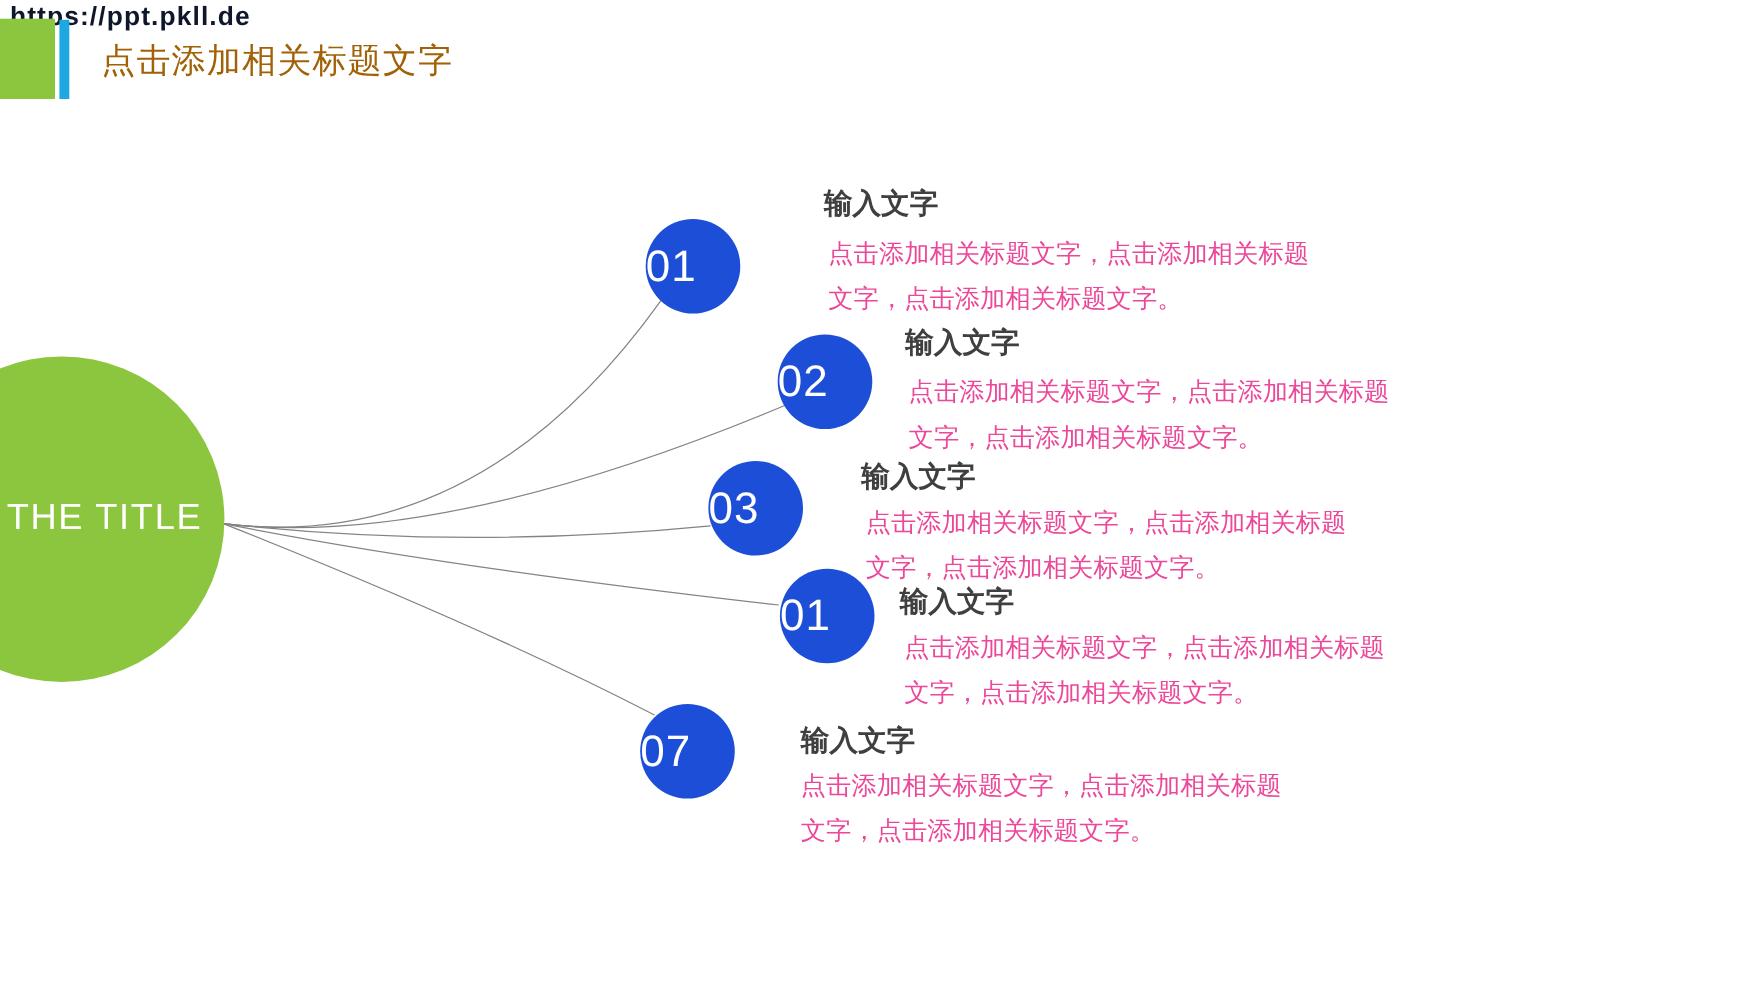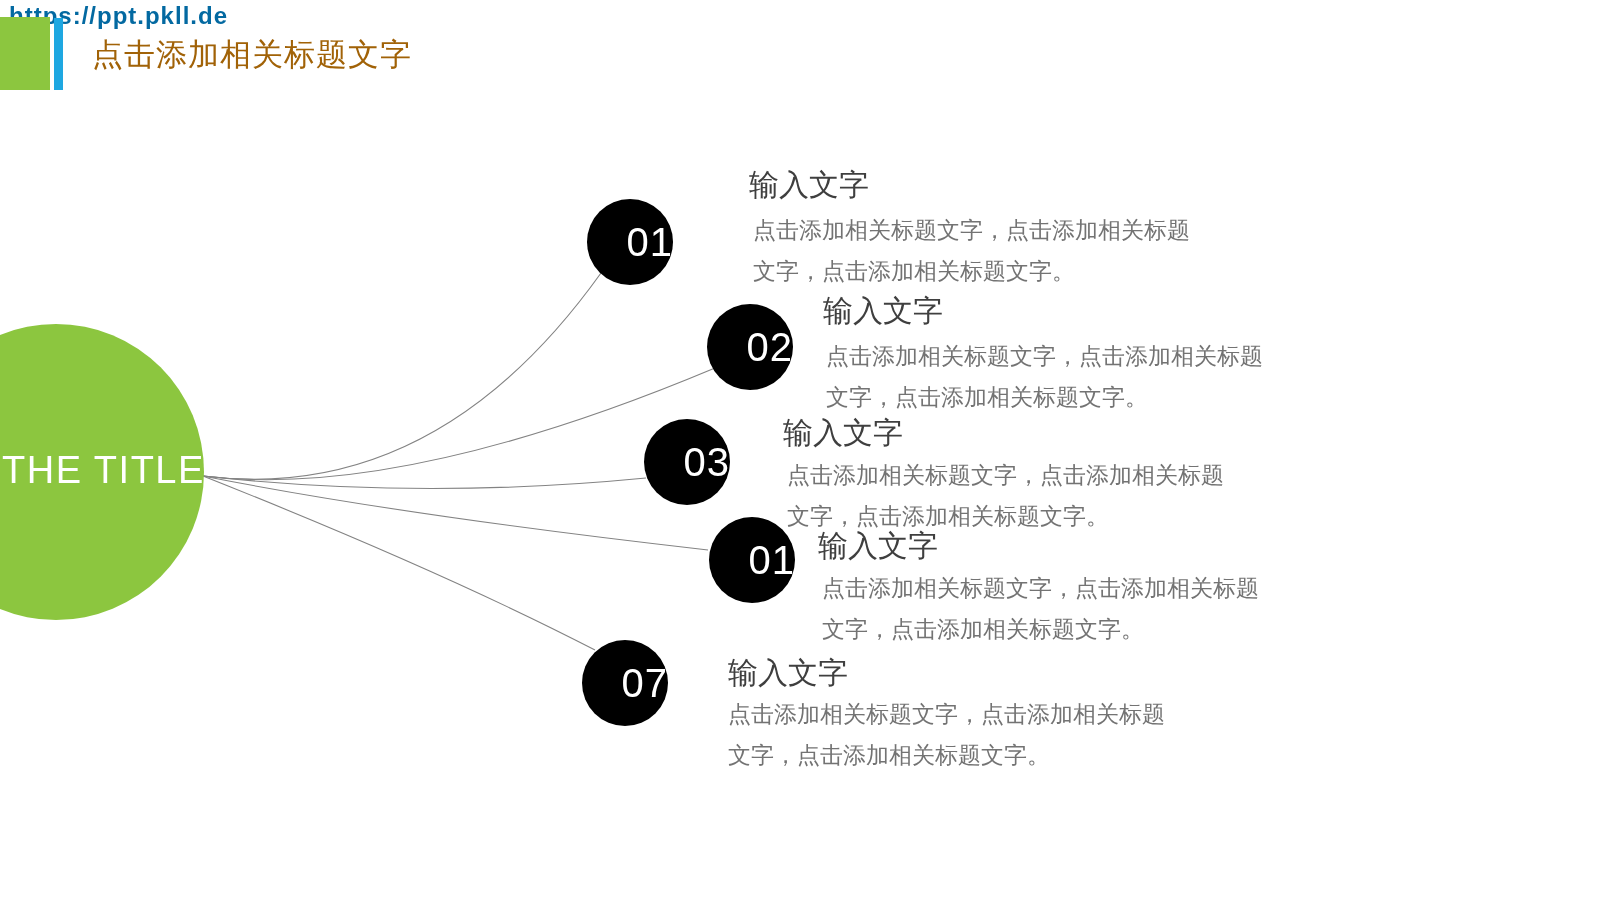--- a/index.html
+++ b/index.html
@@ -7,21 +7,21 @@
     position:relative;
     width:1600px;height:900px;
     overflow:hidden;
     background:#ffffff;
     font-family:"Liberation Sans","DejaVu Sans",sans-serif;
   }
   
   .watermark{
     position:absolute;left:9px;top:2px;
     font-size:24px;font-weight:bold;letter-spacing:1px;
-    color:#0369a1;z-index:1;white-space:nowrap;
+    color:#0f172a;z-index:1;white-space:nowrap;
   }
   
   .corner-green{
     position:absolute;left:0;top:17px;width:50px;height:73px;
     background:#8CC63F;z-index:2;
   }
   .corner-blue{
     position:absolute;left:54px;top:18px;width:9px;height:72px;
     background:#1EA7E1;z-index:2;
   }
@@ -33,43 +33,43 @@
   
   .connectors{position:absolute;left:0;top:0;z-index:3;}
   .connectors path{fill:none;stroke:#838383;stroke-width:1.1px;}
   
   .main-circle{
     position:absolute;left:-92px;top:324px;width:296px;height:296px;
     border-radius:50%;background:#8CC63F;z-index:4;
   }
   .main-circle-label{
     position:absolute;left:2px;top:450px;width:186px;
-    text-align:center;font-size:38px;line-height:40px;
+    text-align:center;font-size:33px;line-height:40px;
     letter-spacing:1.5px;color:#ffffff;z-index:5;white-space:nowrap;
   }
   
   .item{position:absolute;left:0;top:0;width:0;height:0;}
   .num-circle{
     position:absolute;
     left:calc(var(--cx) - 43px);top:calc(var(--cy) - 43px);
     width:86px;height:86px;border-radius:50%;
-    background:#000000;z-index:5;
-    display:flex;align-items:center;justify-content:flex-end;
+    background:#1d4ed8;z-index:5;
+    display:flex;align-items:center;justify-content:flex-start;
   }
   .num-circle span{
     color:#ffffff;font-size:40px;font-weight:400;letter-spacing:1px;
   }
   .item-heading{
     position:absolute;left:var(--hx);top:var(--hy);
-    font-size:30px;line-height:34px;font-weight:normal;color:#3F3F3F;
+    font-size:26px;line-height:34px;font-weight:bold;color:#3F3F3F;
     white-space:nowrap;z-index:5;
   }
   .item-body{
     position:absolute;left:var(--bx);top:var(--by);
-    font-size:23px;color:#737373;z-index:5;
+    font-size:23px;color:#ec4899;z-index:5;
   }
   .item-body .bline{line-height:41px;white-space:nowrap;}
   .item1{--cx:630px;--cy:242px;--hx:749px;--hy:168px;--bx:753px;--by:210px;}
   .item2{--cx:750px;--cy:347px;--hx:823px;--hy:294px;--bx:826px;--by:336px;}
   .item3{--cx:687px;--cy:462px;--hx:783px;--hy:416px;--bx:787px;--by:455px;}
   .item4{--cx:752px;--cy:560px;--hx:818px;--hy:529px;--bx:822px;--by:568px;}
   .item5{--cx:625px;--cy:683px;--hx:728px;--hy:656px;--bx:728px;--by:694px;}
 </style>
 </head>
 <body>

